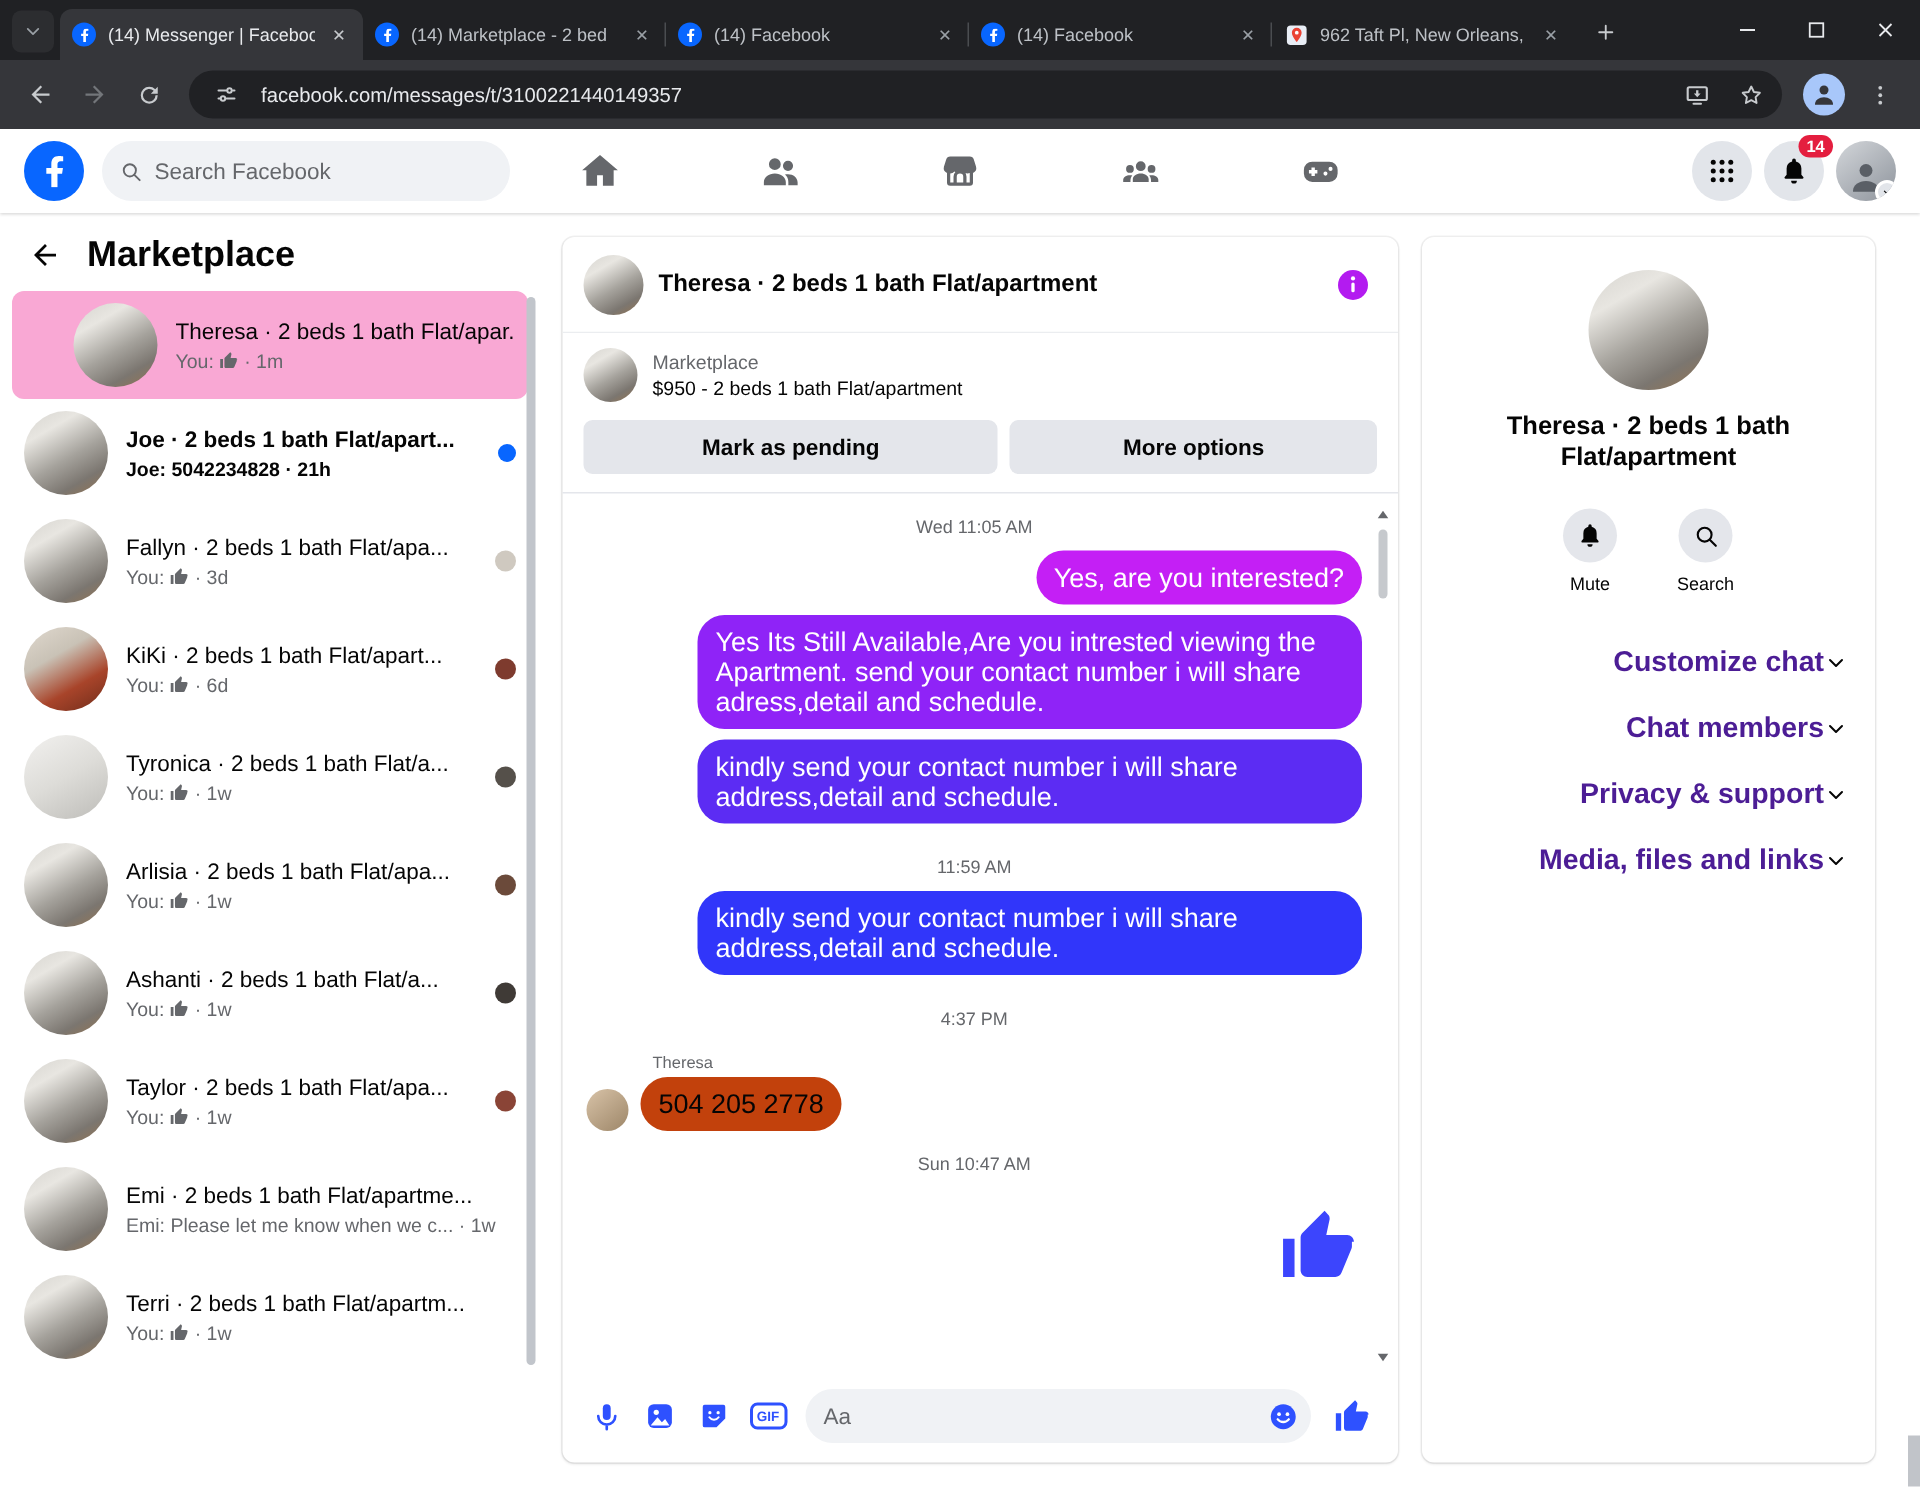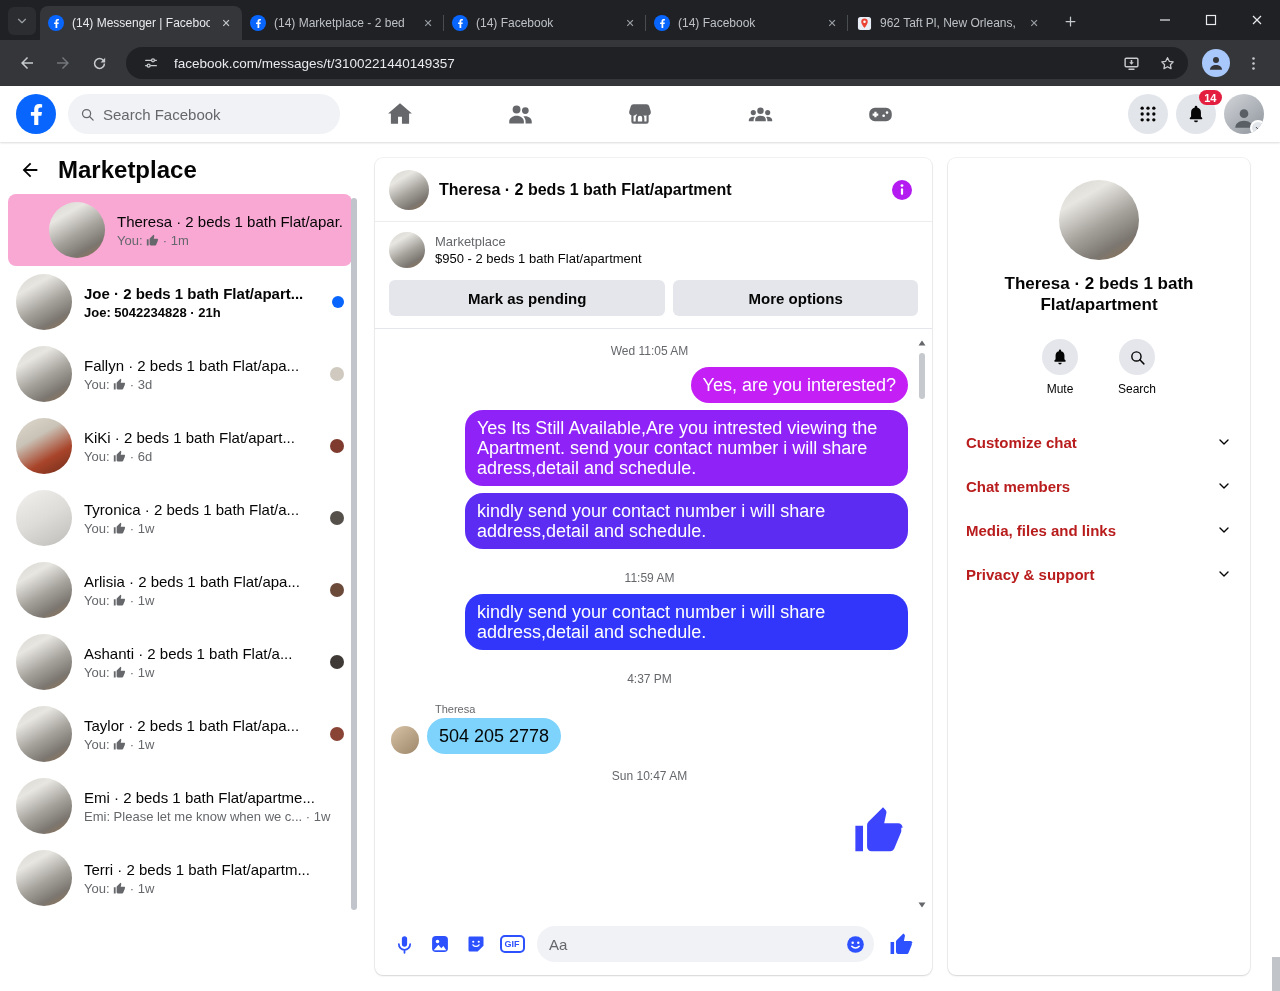--- a/index.html
+++ b/index.html
@@ -116,21 +116,21 @@
   .messages { flex:1; position:relative; padding:0 24px 0 16px; overflow:hidden;
     display:flex; flex-direction:column; }
   .ts { text-align:center; font-size:12px; color:#65676b; margin:15px 0 9px; }
   .bubble { max-width:443px; padding:8px 12px; border-radius:18px; font-size:18px; line-height:20px; }
   .bubble.sent { align-self:flex-end; color:#fff; margin-bottom:7px; }
   .recv-group { align-self:flex-start; margin-top:8px; }
   .sender-label { font-size:11px; color:#65676b; margin:0 0 3px 44px; }
   .recv-row { display:flex; align-items:flex-end; gap:8px; }
   .avatar-28 { width:28px; height:28px; border-radius:50%; flex:none;
     background:linear-gradient(140deg,#d8c3a8,#9d8668); }
-  .bubble.recv { background:#7dd3fc; color:#050505; }
+  .bubble.recv { background:#c2410c; color:#050505; }
   .big-like { align-self:flex-end; margin:12px 2px 4px 0; }
   .msg-arrow { position:absolute; right:4px; width:12px; height:12px; color:#65676b; }
   .msg-arrow.up { top:8px; } .msg-arrow.down { bottom:8px; transform:rotate(180deg); }
   .msg-thumbbar { position:absolute; right:7px; top:24px; width:6px; height:46px;
     border-radius:3px; background:#c6c9cd; }
 
   .composer { display:flex; align-items:center; padding:6px 12px 12px; gap:2px; }
   .comp-icon { width:34px; height:34px; border-radius:50%; display:flex; align-items:center;
     justify-content:center; flex:none; }
   .gif-badge { width:25px; height:18px; border:2px solid currentColor; border-radius:5px;
@@ -144,22 +144,22 @@
   .right-panel { position:absolute; left:948px; top:16px; width:302px; height:817px;
     display:flex; flex-direction:column; align-items:center; padding-top:22px; }
   .avatar-80 { width:80px; height:80px; border-radius:50%; }
   .rp-title { margin-top:13px; font-size:17px; font-weight:700; color:#050505; text-align:center;
     width:210px; line-height:21px; }
   .rp-actions { display:flex; gap:40px; margin-top:24px; }
   .rp-action { display:flex; flex-direction:column; align-items:center; gap:7px; font-size:12px; color:#050505; }
   .rp-action .circ { width:36px; height:36px; border-radius:50%; background:#e4e6eb; display:flex;
     align-items:center; justify-content:center; color:#050505; }
   .rp-sections { margin-top:24px; width:100%; padding:0 10px; }
-  .rp-row { height:44px; display:flex; align-items:center; justify-content:space-between;
-    padding:0 8px; border-radius:8px; font-size:15px; font-weight:600; color:#b91c1c; cursor:pointer; }
+  .rp-row { height:44px; display:flex; align-items:center; justify-content:flex-end;
+    padding:0 8px; border-radius:8px; font-size:19px; font-weight:600; color:#4c1d95; cursor:pointer; }
   .rp-row .chev { color:#050505; }
 
   .page-scroll { position:absolute; right:0; top:0; width:8px; height:849px; }
   .page-scroll .pthumb { position:absolute; bottom:0; right:0; width:8px; height:34px; background:#c1c4c9; }
 </style>
 </head>
 <body>
 
 <svg width="0" height="0" style="position:absolute" aria-hidden="true">
   <defs>
@@ -718,34 +718,34 @@
       </div>
       <div class="rp-row">
         <span>Chat members</span>
         <span class="chev">
             <svg width="16" height="16" viewBox="0 0 24 24">
               <use href="#i-chev-down"></use>
             </svg>
           </span>
       </div>
       <div class="rp-row">
+        <span>Privacy &amp; support</span>
+        <span class="chev">
+            <svg width="16" height="16" viewBox="0 0 24 24">
+              <use href="#i-chev-down"></use>
+            </svg>
+          </span>
+      </div>
+      <div class="rp-row">
         <span>Media, files and links</span>
         <span class="chev">
             <svg width="16" height="16" viewBox="0 0 24 24">
               <use href="#i-chev-down"></use>
             </svg>
           </span>
       </div>
-      <div class="rp-row">
-        <span>Privacy &amp; support</span>
-        <span class="chev">
-            <svg width="16" height="16" viewBox="0 0 24 24">
-              <use href="#i-chev-down"></use>
-            </svg>
-          </span>
-      </div>
     </div>
   </div>
 
   <div class="page-scroll">
       <span class="pthumb"></span>
     </div>
 </div>
 
 </body></html>

